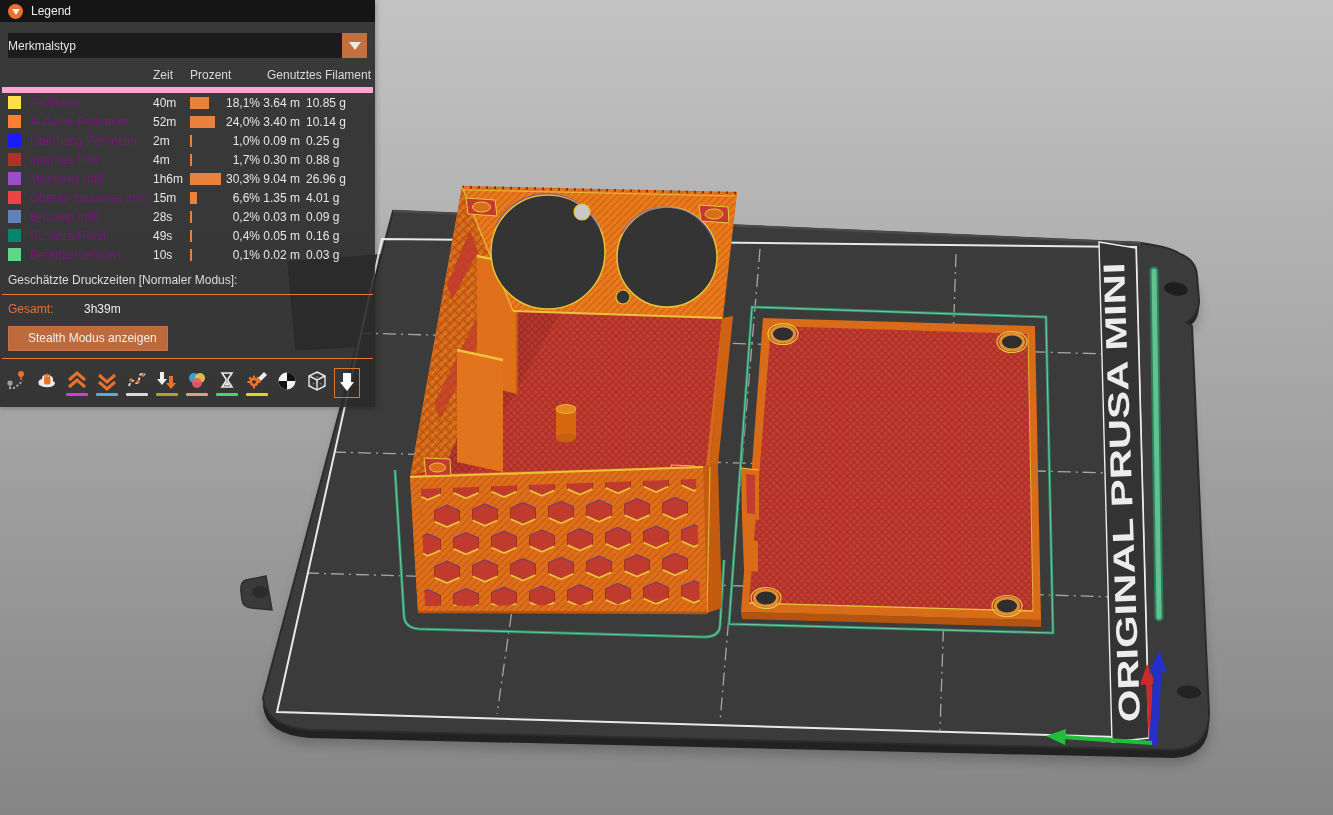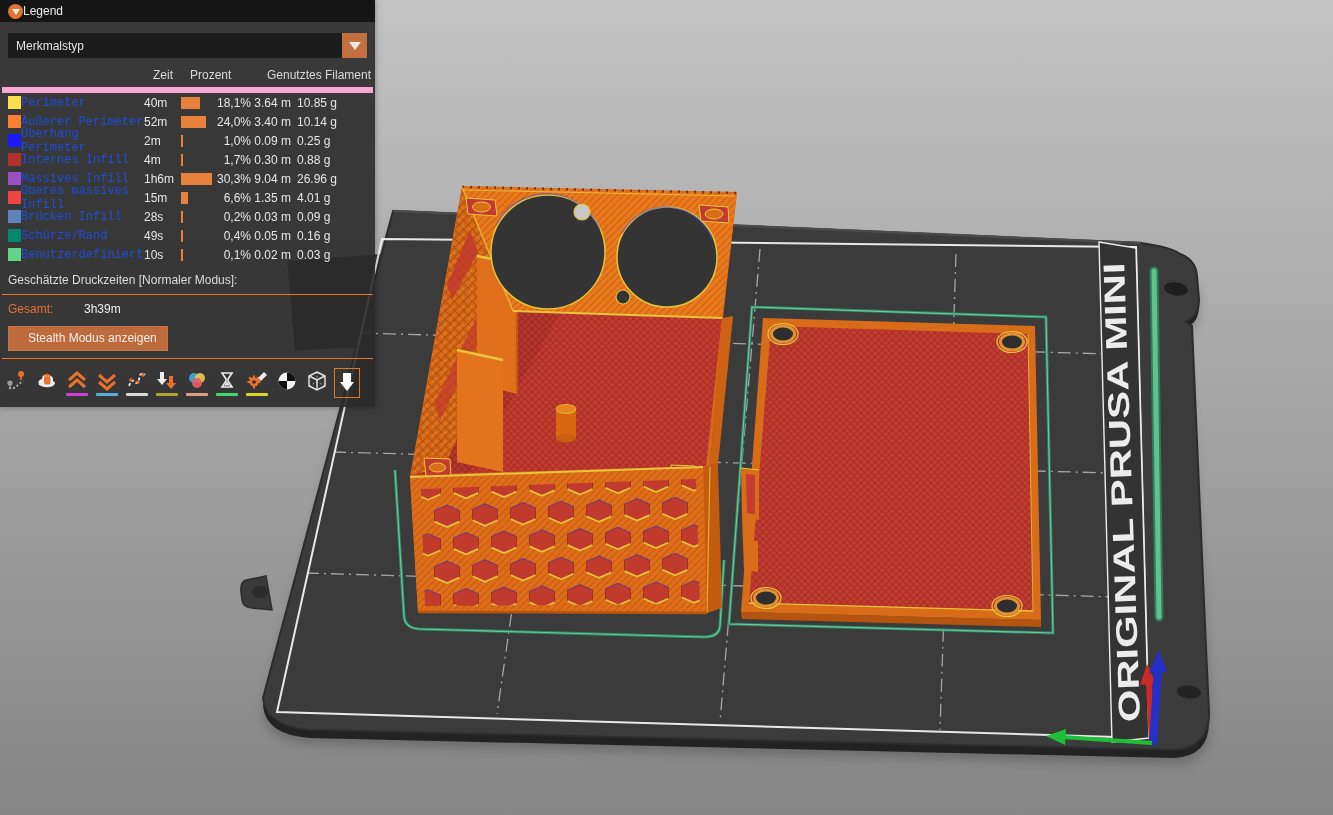--- a/index.html
+++ b/index.html
@@ -10,36 +10,36 @@
   }
   
   #scene{position:absolute;inset:0;z-index:1;}
   
   .panel{
     position:absolute;top:0;left:0;width:375px;z-index:5;
     background:rgba(42,42,42,0.9);
     color:#e6e6e6;font-size:12px;
     box-shadow:0 0 6px rgba(0,0,0,.35);
   }
-  .titlebar{height:22px;background:#151515;display:flex;align-items:center;padding:0 8px;}
+  .titlebar{height:22px;background:#151515;display:flex;align-items:center;gap:8px;padding:0 8px;}
   .collapse-btn{width:15px;height:15px;border-radius:50%;background:#e8722d;display:flex;align-items:center;justify-content:center;cursor:pointer;}
   .collapse-btn i{display:block;width:0;height:0;border-left:4px solid transparent;border-right:4px solid transparent;border-top:6px solid #f4f0ec;margin-top:1px;}
   .title-text{color:#ededed;}
   .dropdown{margin:11px 8px 7px 8px;height:25px;background:#1c1c1c;position:relative;display:flex;align-items:center;cursor:pointer;}
-  .dropdown .value{padding-left:8px;color:#e3e3e3;}
+  .dropdown .value{padding-left:0;color:#e3e3e3;}
   .dd-btn{position:absolute;right:0;top:0;width:25px;height:25px;background:#c2703f;display:flex;align-items:center;justify-content:center;}
   .dd-btn i{display:block;width:0;height:0;border-left:6px solid transparent;border-right:6px solid transparent;border-top:8px solid #efe8e2;}
   
   .header-row{display:flex;color:#d9d9d9;padding:3px 0 5px 0;border-bottom:6px solid #f9a8d4;margin:0 2px;}
   .h-time{margin-left:151px;width:37px;}
   .h-pct{width:74px;}
   .h-fil{margin-left:3px;}
   .frow{display:flex;align-items:center;height:19px;}
   .sw{width:13px;height:13px;margin-left:8px;flex:none;}
-  .fname{width:123px;flex:none;color:#1d4ed8;font-family:Liberation Mono, monospace;}
+  .fname{margin-left:9px;width:123px;flex:none;color:#701a75;}
   .ftime{width:37px;flex:none;}
   .fbarw{width:34px;flex:none;height:12px;position:relative;}
   .fbar{position:absolute;left:0;top:0;height:12px;background:#e8813c;min-width:1.5px;}
   .fpct{width:36px;flex:none;text-align:right;}
   .flen{width:40px;flex:none;text-align:right;}
   .fwt{margin-left:6px;text-align:center;}
   .section-title{color:#dcdcdc;padding:9px 8px 4px 8px;}
   hr.orange{border:none;border-top:1px solid #e8762e;margin:3px 2px;}
   .est-row{display:flex;padding:4px 8px 2px 8px;}
   .est-label{color:#e8722d;width:76px;flex:none;}

